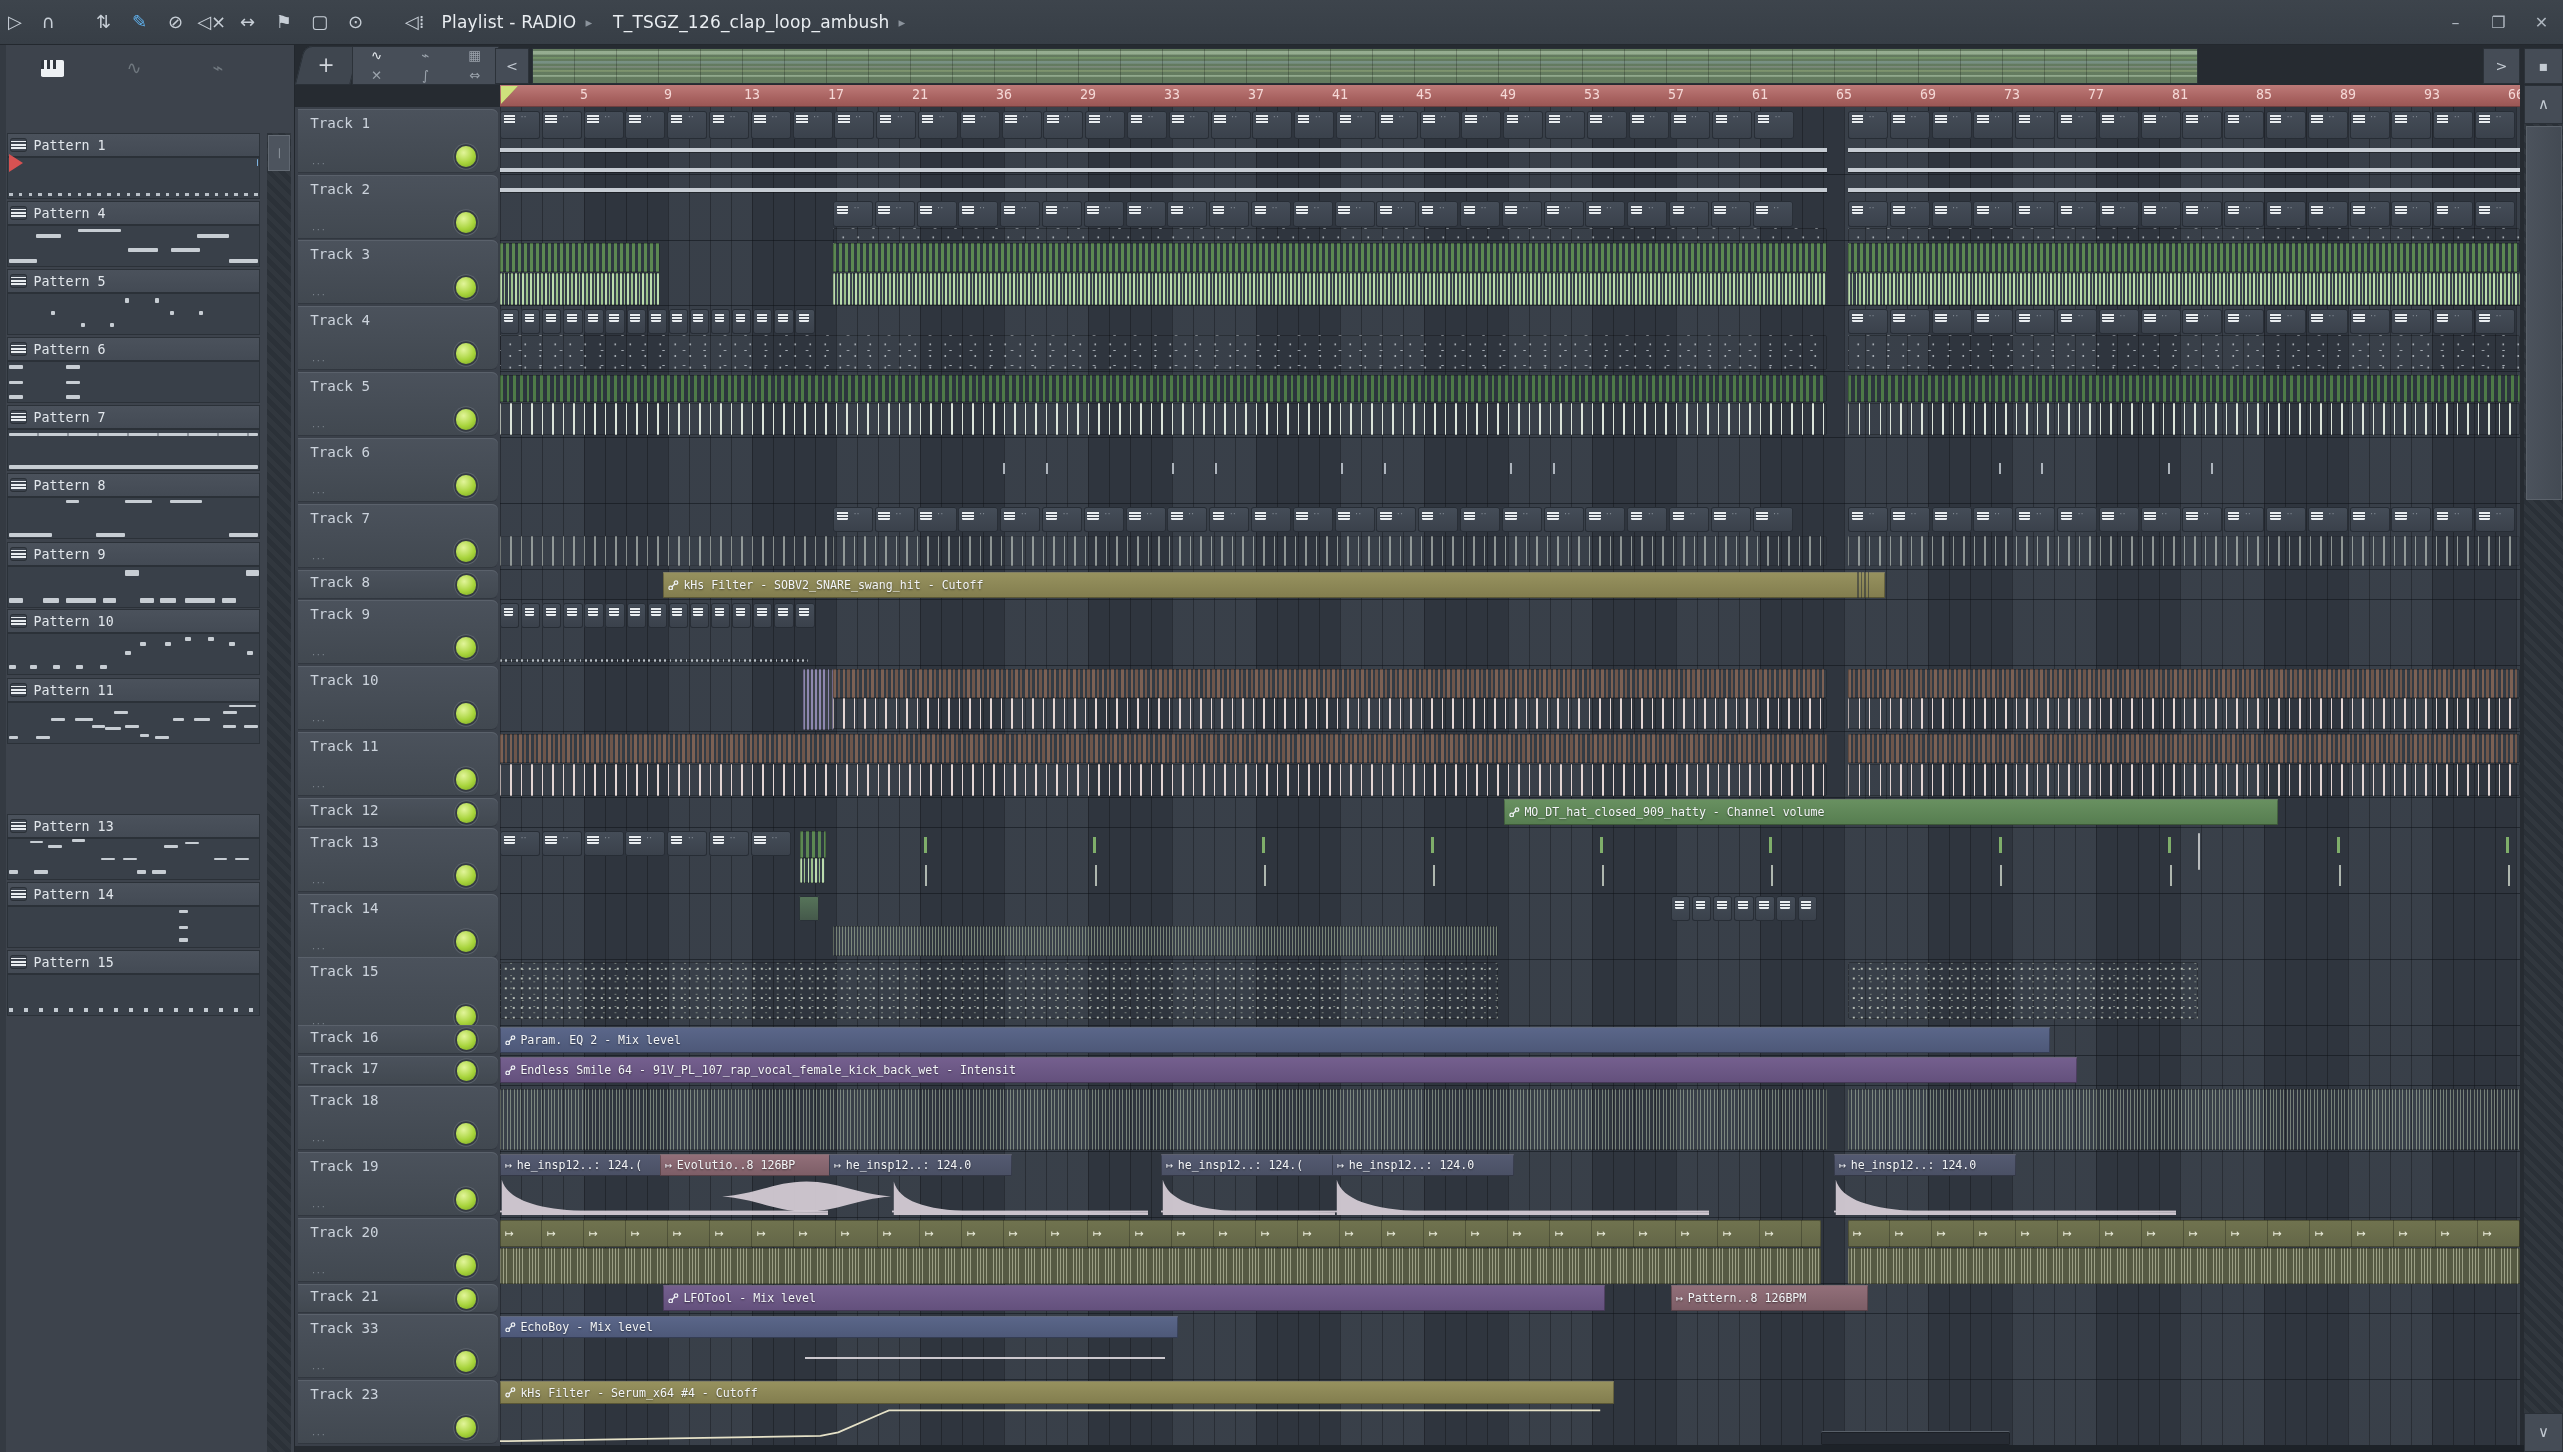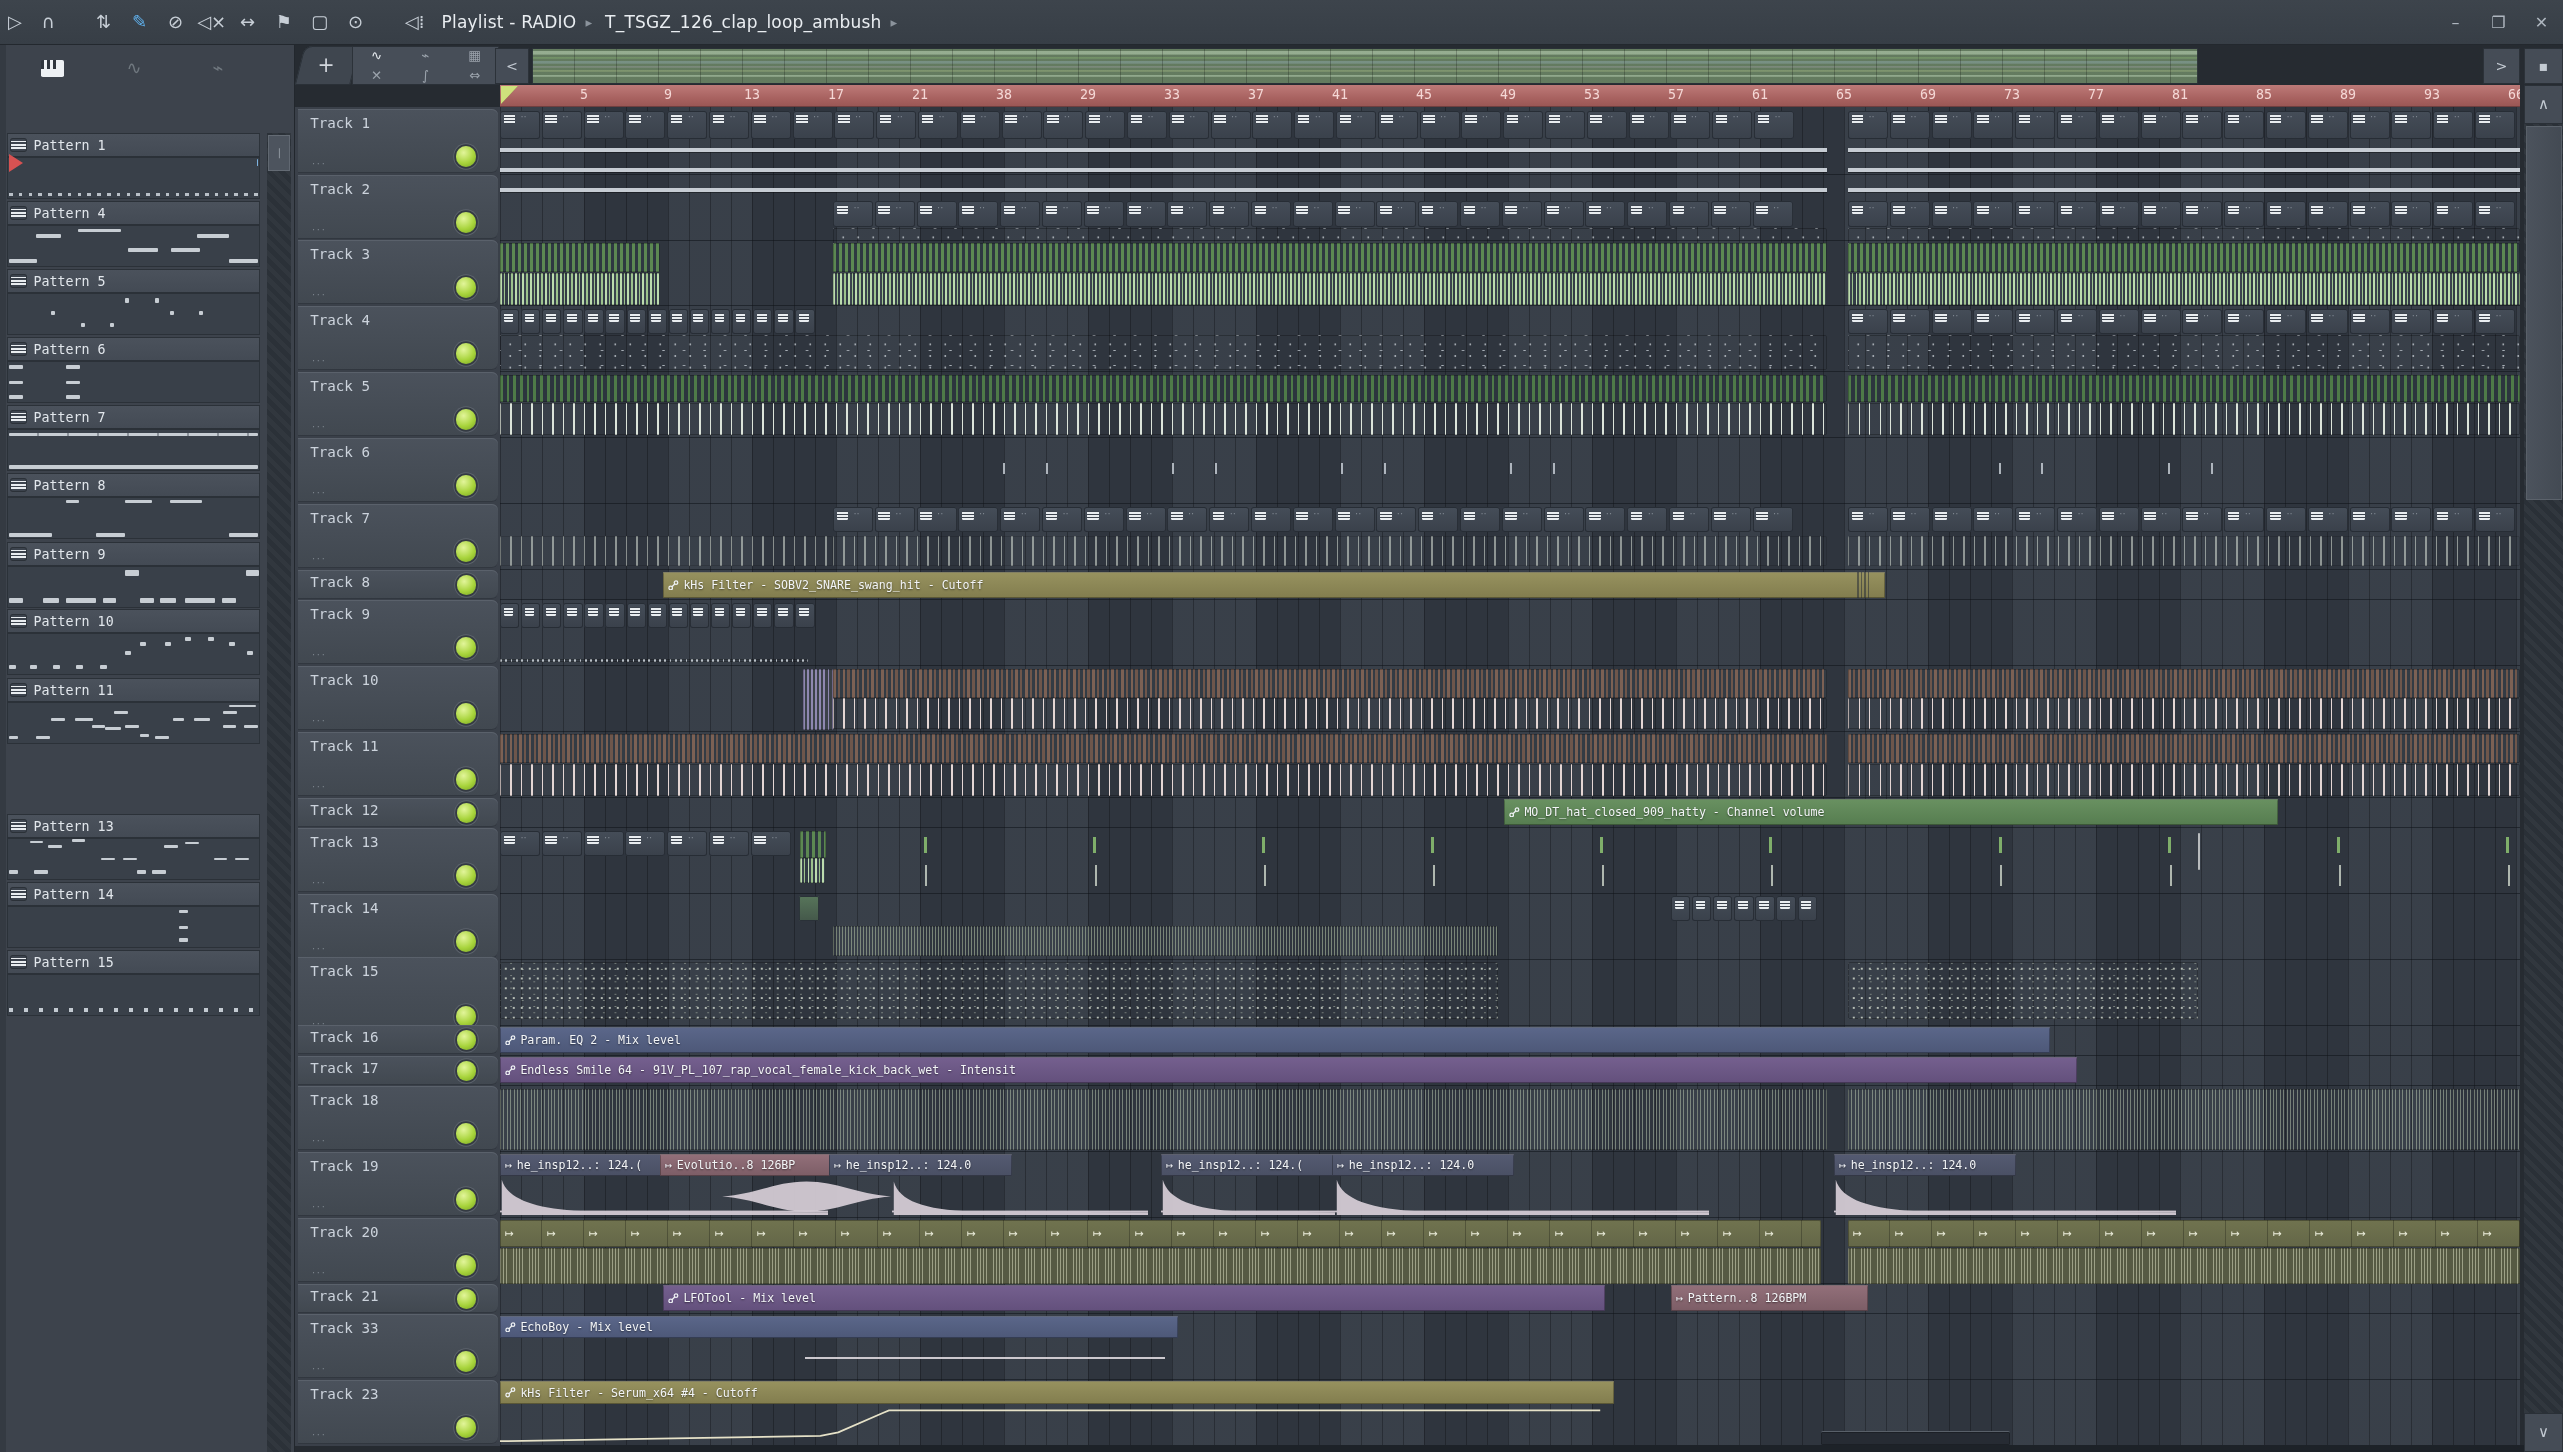--- a/index.html
+++ b/index.html
@@ -131,21 +131,21 @@
   <span class="tbi blue">✎</span>
   <span class="tbi">⊘</span>
   <span class="tbi">◁×</span>
   <span class="tbi">↔</span>
   <span class="tbi">⚑</span>
   <span class="tbi">▢</span>
   <span class="tbi">⊙</span>
   <span class="tbi" style="margin-left:23px">◁⁞</span>
   <span class="crumb">Playlist - RADIO</span>
   <span class="crumbsep">▸</span>
-  <span class="crumb" style="margin-left:4px">T_TSGZ_126_clap_loop_ambush</span>
+  <span class="crumb" style="margin-left:12px">T_TSGZ_126_clap_loop_ambush</span>
   <span class="crumbsep">▸</span>
   <div style="flex:1"></div>
   <span class="winbtn">–</span>
   <span class="winbtn">❐</span>
   <span class="winbtn">✕</span>
 </div>
 
 <div id="ppanel" class="abs">
   <div class="abs edge"></div>
   <div class="abs ptab" style="left:34px"><span class="pianoico" style="display:inline-block;margin-top:6.2px"></span></div>
@@ -355,21 +355,21 @@
 <div class="abs sqbtn" style="left:2483px;top:48px;width:37px;height:36px;line-height:36px">&gt;</div>
 <div class="abs sqbtn" style="left:2524px;top:48px;width:39px;height:36px;line-height:36px">▪</div>
 
 <div id="ruler" class="abs">
   <div class="rnums">
       <span class="rn">5</span>
       <span class="rn">9</span>
       <span class="rn">13</span>
       <span class="rn">17</span>
       <span class="rn">21</span>
-      <span class="rn">38</span>
+      <span class="rn">36</span>
       <span class="rn">29</span>
       <span class="rn">33</span>
       <span class="rn">37</span>
       <span class="rn">41</span>
       <span class="rn">45</span>
       <span class="rn">49</span>
       <span class="rn">53</span>
       <span class="rn">57</span>
       <span class="rn">61</span>
       <span class="rn">65</span>

